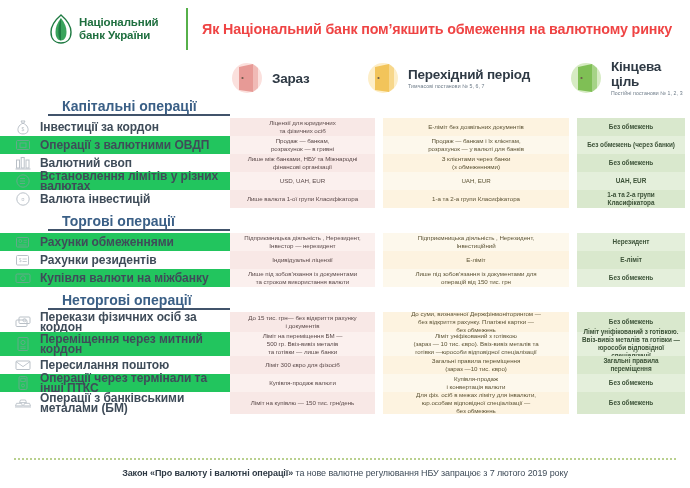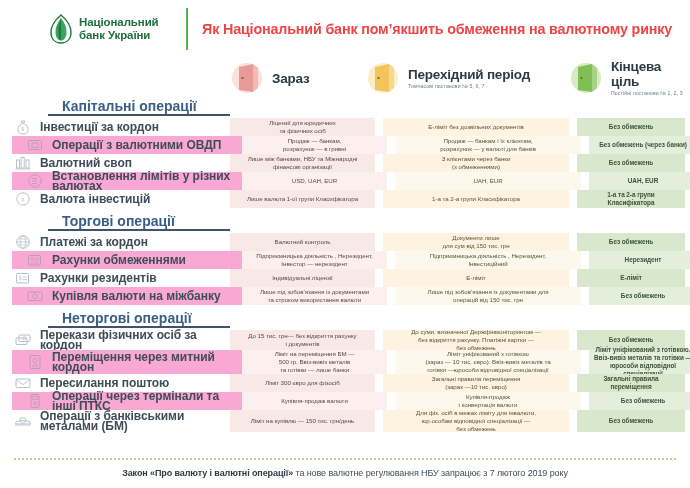--- a/index.html
+++ b/index.html
@@ -46,21 +46,21 @@
   .c-now{width:145px;flex:none;margin-right:8px;color:#5b4a4a;}
   .c-mid{width:186px;flex:none;margin-right:8px;color:#5d5436;}
   .c-fin{width:108px;flex:none;color:#3c5238;font-weight:bold;font-size:6.4px;}
 
   .c-now.odd{background:#f8e8e6;}
   .c-now.even{background:#fbf0ee;}
   .c-mid.odd{background:#fdf3e0;}
   .c-mid.even{background:#fdf8ec;}
   .c-fin.odd{background:#d9e8cd;}
   .c-fin.even{background:#e4efdb;}
-  .row.alt .row-label{background:#f9a8d4;margin-left:12px;}
+  .row.alt .row-label{background:#22c55e;}
 
   
   .footer{position:absolute;left:0;bottom:0;width:690px;height:30px;display:flex;align-items:center;justify-content:center;}
   .foot-dots{position:absolute;top:0;left:14px;right:14px;height:2px;
     background-image:repeating-linear-gradient(90deg,#b9d08f 0 2px,transparent 2px 4px);}
   .foot-txt{font-size:9px;color:#3f4c59;letter-spacing:-0.1px;}
   .foot-txt b{color:#2f3a45;text-align:center;}
 </style>
 </head>
 <body>
@@ -194,35 +194,20 @@
        <div class="cell c-now odd">Лише валюта 1-ої групи Класифікатора</div>
        <div class="cell c-mid odd">1-а та 2-а групи Класифікатора</div>
        <div class="cell c-fin odd">1-а та 2-а групи<br>Класифікатора</div>
           </div>
         </div>
       </div>
       <div class="section" style="margin-top: 7px;">
         <div class="sec-title">Торгові операції</div>
     <div class="sec-rule"></div>
     <div class="rows">
-          <div class="row" style="height: 18px;">
-            <div class="row-label">
-         <svg class="ricon" viewBox="0 0 18 18">
-                <circle cx="9" cy="9" r="6.3" fill="none" stroke="#8f9aa6" stroke-width="1"></circle>
-                <ellipse cx="9" cy="9" rx="2.7" ry="6.3" fill="none" stroke="#8f9aa6" stroke-width=".8"></ellipse>
-                <line x1="2.7" y1="9" x2="15.3" y2="9" stroke="#8f9aa6" stroke-width=".8"></line>
-                <line x1="3.8" y1="6" x2="14.2" y2="6" stroke="#8f9aa6" stroke-width=".7"></line>
-                <line x1="3.8" y1="12" x2="14.2" y2="12" stroke="#8f9aa6" stroke-width=".7"></line>
-              </svg>
-         <span class="rlabel-txt">Платежі за кордон</span>
-       </div>
-       <div class="cell c-now odd">Валютний контроль</div>
-       <div class="cell c-mid odd">Документи лише<br>для сум від 150 тис. грн</div>
-       <div class="cell c-fin odd">Без обмежень</div>
-          </div>
           <div class="row alt" style="height: 18px;">
             <div class="row-label">
          <svg class="ricon" viewBox="0 0 18 18">
                 <rect x="2.5" y="4.5" width="12" height="9.5" rx="1" fill="none" stroke="#8f9aa6" stroke-width="1"></rect>
                 <circle cx="6.3" cy="8" r="1.5" fill="none" stroke="#8f9aa6" stroke-width=".8"></circle>
                 <path d="M9.5 7.3 h3.3 M9.5 9.3 h3.3 M4.5 12 h8" stroke="#8f9aa6" stroke-width=".8"></path>
               </svg>
          <span class="rlabel-txt">Рахунки обмеженнями</span>
        </div>
        <div class="cell c-now even">Підприємницька діяльність , Нерезидент,<br>Інвестор — нерезидент</div>

